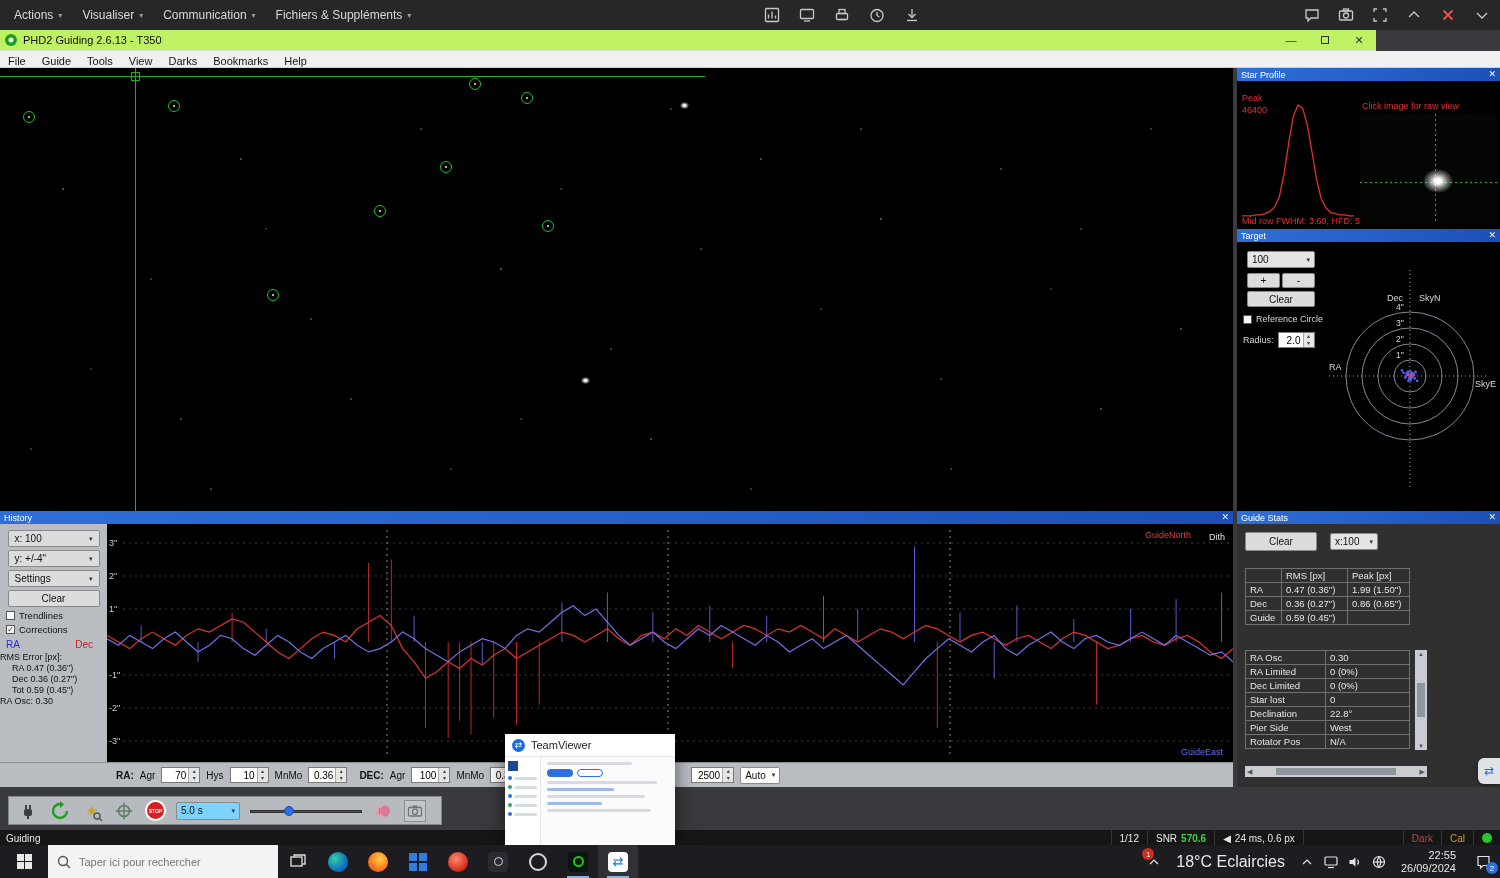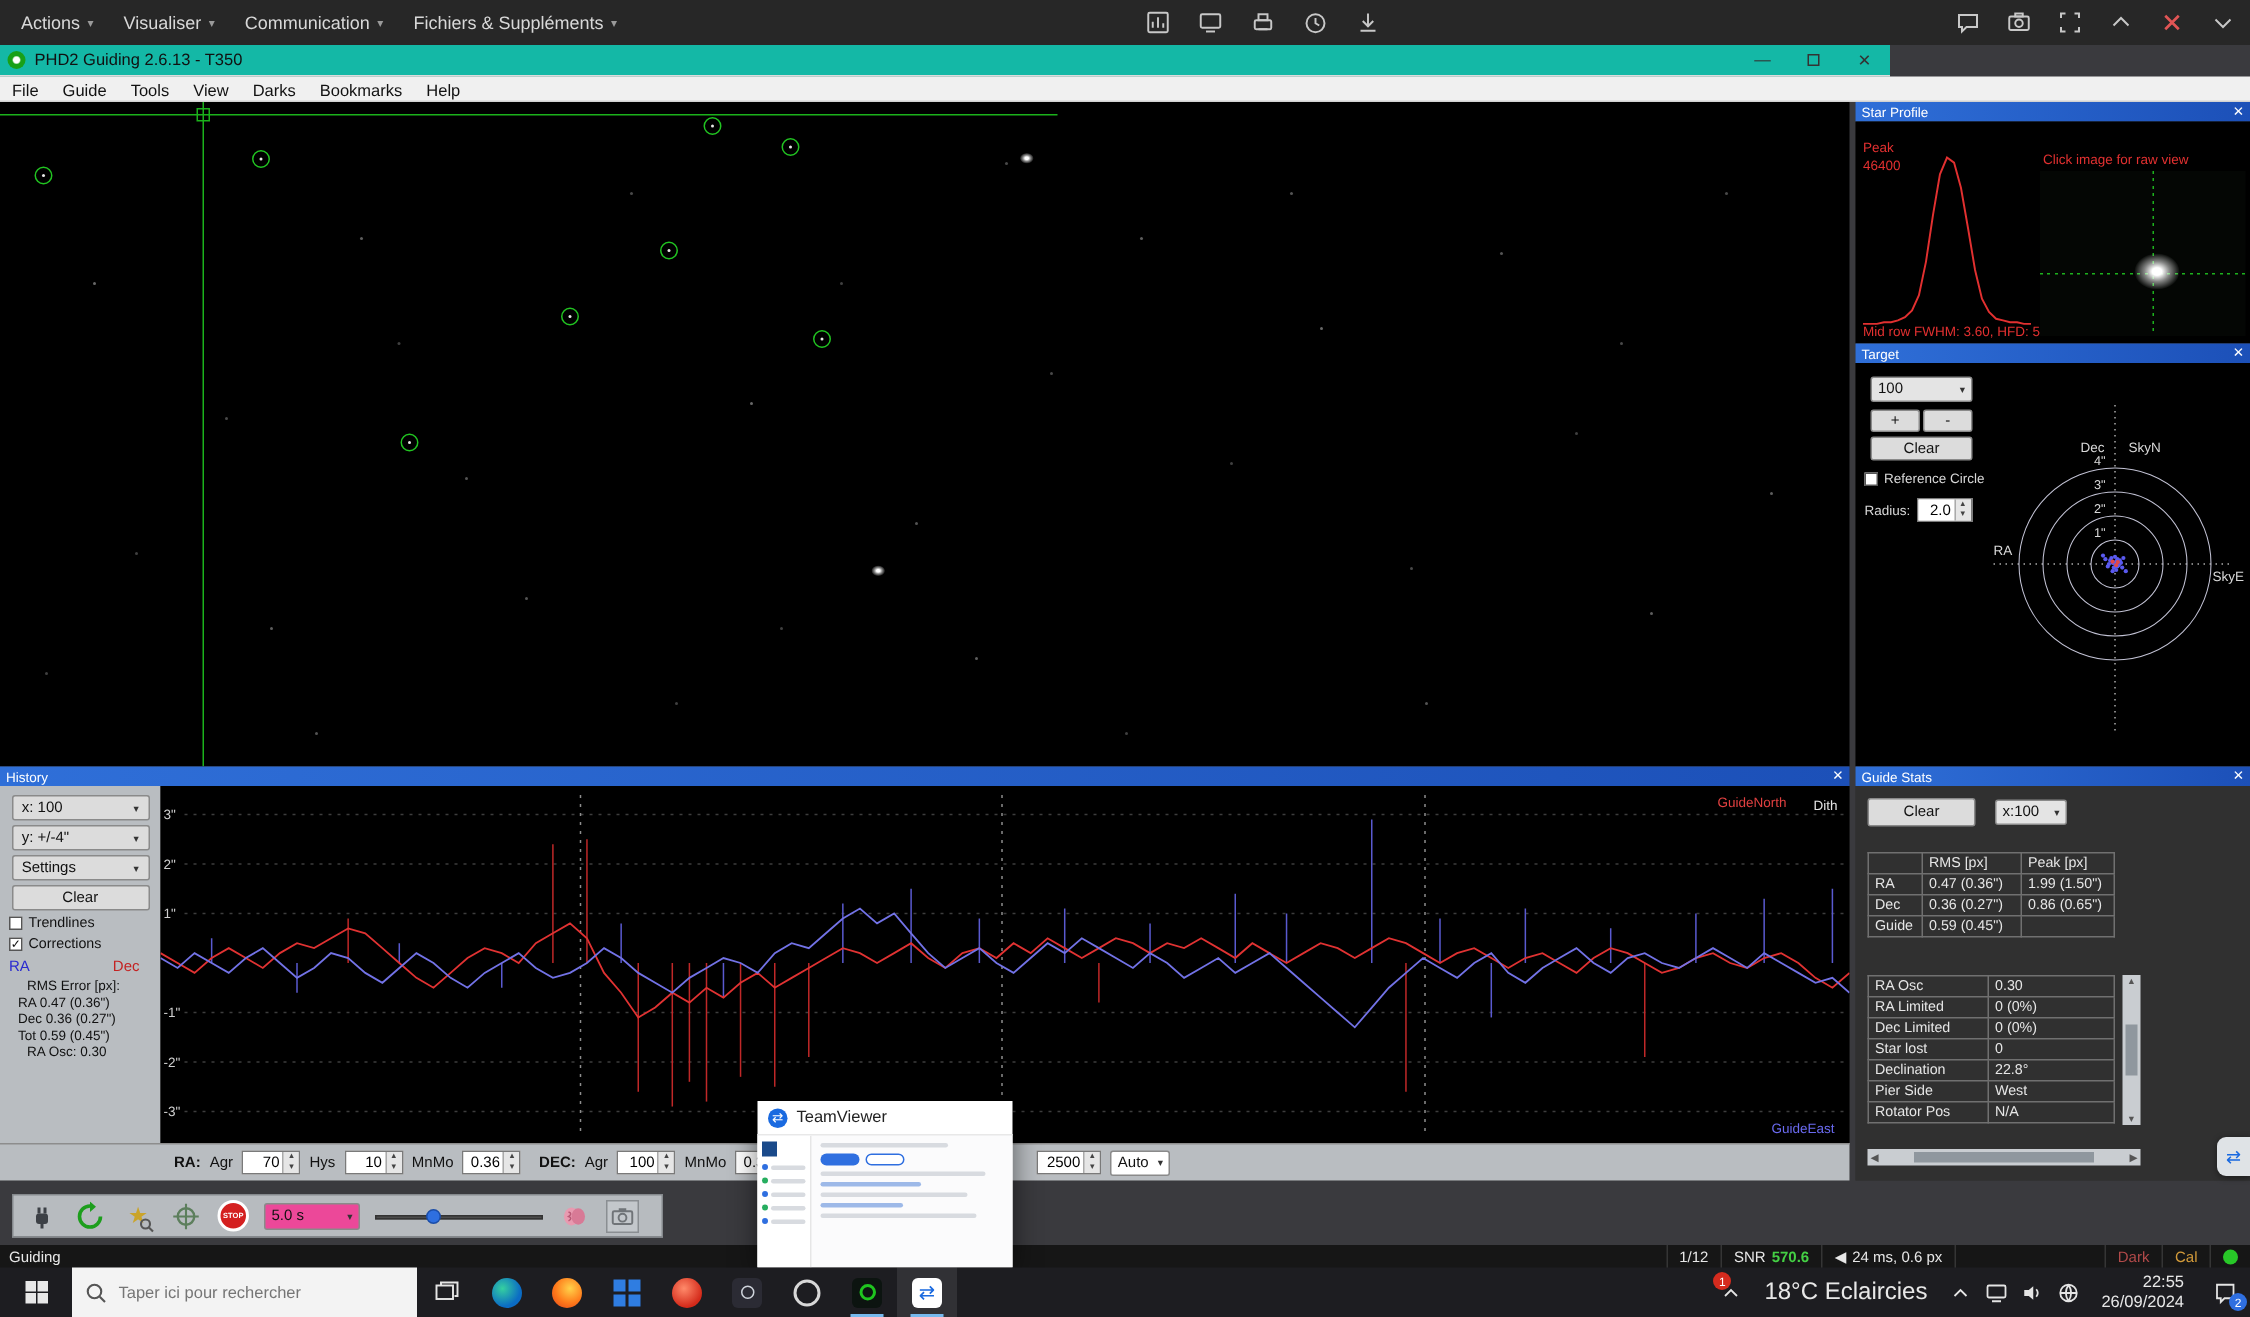--- a/index.html
+++ b/index.html
@@ -11,21 +11,21 @@
   .tv-menu{margin-left:20px;display:flex;gap:5px;align-items:center;cursor:default}
   .tv-menu:first-child{margin-left:14px}
   .caret{font-size:8px;color:#9a9a9a}
   .tv-center{position:absolute;left:762px;display:flex;gap:15px;align-items:center}
   .tv-right{position:absolute;right:8px;display:flex;gap:14px;align-items:center}
   .tvic{width:20px;height:20px;display:flex;align-items:center;justify-content:center}
   .tvic svg{stroke:#c8c8c8;fill:none;stroke-width:1.3}
   .tvic.red svg{stroke:#e25555;stroke-width:1.8}
 
   
-  .phd-titlebar{position:absolute;top:30px;left:0;width:1260px;height:21px;background:#14b8a6;display:flex;align-items:center;font-size:11px;color:#111;border-bottom:1px solid #dcdcdc;z-index:30}
+  .phd-titlebar{position:absolute;top:30px;left:0;width:1376px;height:21px;background:#bef264;display:flex;align-items:center;font-size:11px;color:#111;border-bottom:1px solid #dcdcdc;z-index:30}
   .phd-appicon{width:12px;height:12px;border-radius:50%;background:radial-gradient(circle,#fff 0 2px,#18a018 3px 6px);margin:0 6px 0 5px;flex:0 0 auto}
   .win-btns{margin-left:auto;display:flex}
   .win-btn{width:34px;height:20px;display:flex;align-items:center;justify-content:center;color:#333;font-size:11px}
   .restore-box{width:8px;height:8px;border:1px solid #333}
   .menubar{position:absolute;top:51px;left:0;width:1500px;height:17px;background:#f0f0f0;display:flex;align-items:flex-end;font-size:11px;color:#111;border-bottom:1px solid #d2d2d2;z-index:30}
   .menu-item{padding:0 8px}
 
   
   .starfield{position:absolute;top:68px;left:0;width:1233px;height:443px;background:#000;overflow:hidden}
   .fstar{position:absolute;width:2px;height:2px;border-radius:50%;background:#cfcfcf}
@@ -62,21 +62,21 @@
   
   .tgt-lbl{position:absolute;color:#d8d8d8;font-size:9px}
 
   
   .hist-body{display:flex;height:238px}
   .hist-left{width:107px;background:#b9bdc1;padding-top:6px;font-size:9px;color:#111}
   .hist-left .btn{width:92px;height:17px;margin:0 auto 3px auto;justify-content:space-between;padding:0 6px}
   .hist-left .btn.center{justify-content:center}
   .cbrow{display:flex;align-items:center;gap:4px;margin:3px 0 0 6px;font-size:9.5px}
   .legendrow{display:flex;justify-content:space-between;padding:4px 14px 1px 6px;font-size:10px}
-  .rms{margin-left:18px;margin-top:1px;font-size:9px}
+  .rms{margin-left:0;margin-top:1px;font-size:9px}
   .rms.ind{margin-left:12px}
   .hist-graph{position:relative;flex:1;background:#000}
   .gr-lbl{position:absolute;font-size:9px}
   .params{height:25px;background:#b9bdc1;border-top:1px solid #8d8d8d;display:flex;align-items:center;padding-left:116px;font-size:10px;color:#111;gap:6px}
   .params b{font-size:10px}
 
   
   .gs-table{border-collapse:collapse;color:#e6e6e6;font-size:9.5px}
   .gs-table td,.gs-table th{border:1px solid #707070;padding:0 4px;height:14px;font-weight:normal;text-align:left;white-space:nowrap}
   .sbar{position:absolute;background:#c9cdd1;display:flex;align-items:center;justify-content:space-between;color:#555}
@@ -649,21 +649,21 @@
         </svg>
     </span>
     <span class="tbic">
       <svg width="20" height="20">
           <circle cx="10" cy="10" r="5.5" stroke="#5d7f5d" fill="none" stroke-width="1.6"></circle>
           <line x1="10" y1="1.5" x2="10" y2="18.5" stroke="#5d7f5d" stroke-width="1.4"></line>
           <line x1="1.5" y1="10" x2="18.5" y2="10" stroke="#5d7f5d" stroke-width="1.4"></line>
         </svg>
     </span>
     <span class="stop">STOP</span>
-    <span class="dd" style="background:#ec4899;width:64px;height:18px">
+    <span class="dd" style="background:#7dd3fc;width:64px;height:18px">
         <span>5.0 s</span>
         <span class="ddc">▾</span>
       </span>
     <span class="slider">
       <span class="track"></span>
       <span class="thumbp"></span>
     </span>
     <span class="tbic">
       <svg width="20" height="20">
           <ellipse cx="8" cy="10" rx="5" ry="6" fill="#e89ab0"></ellipse>

